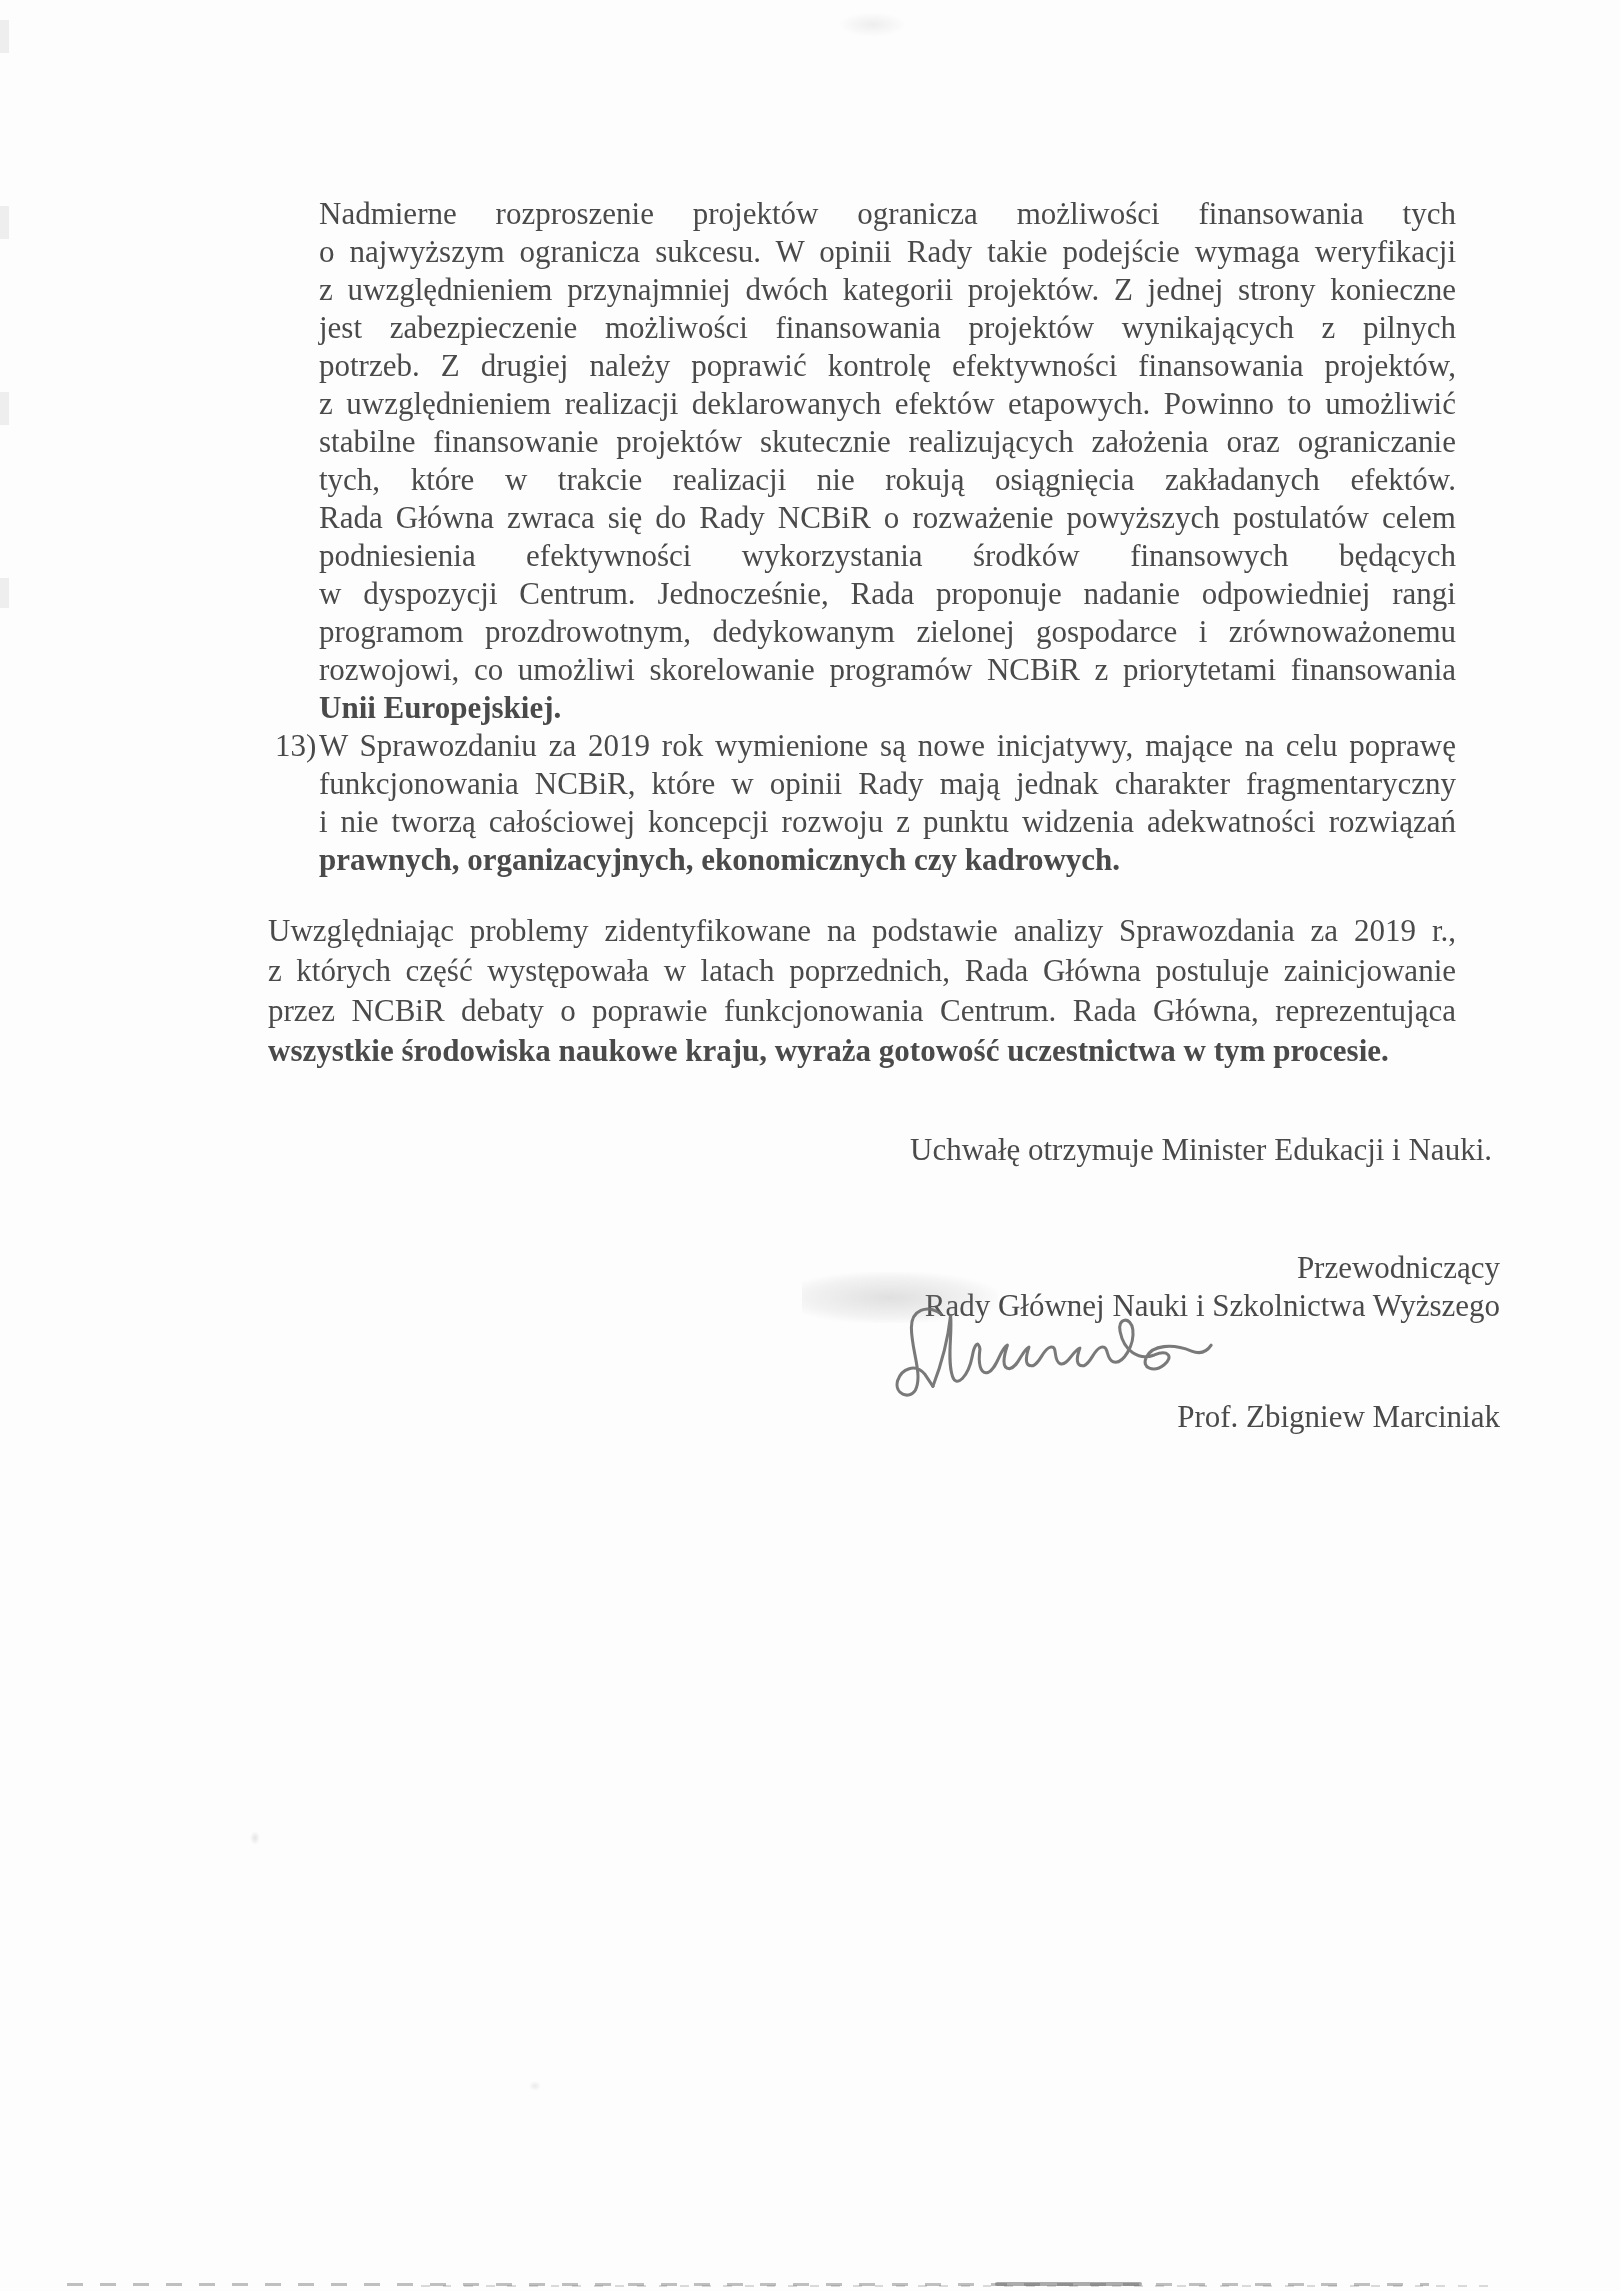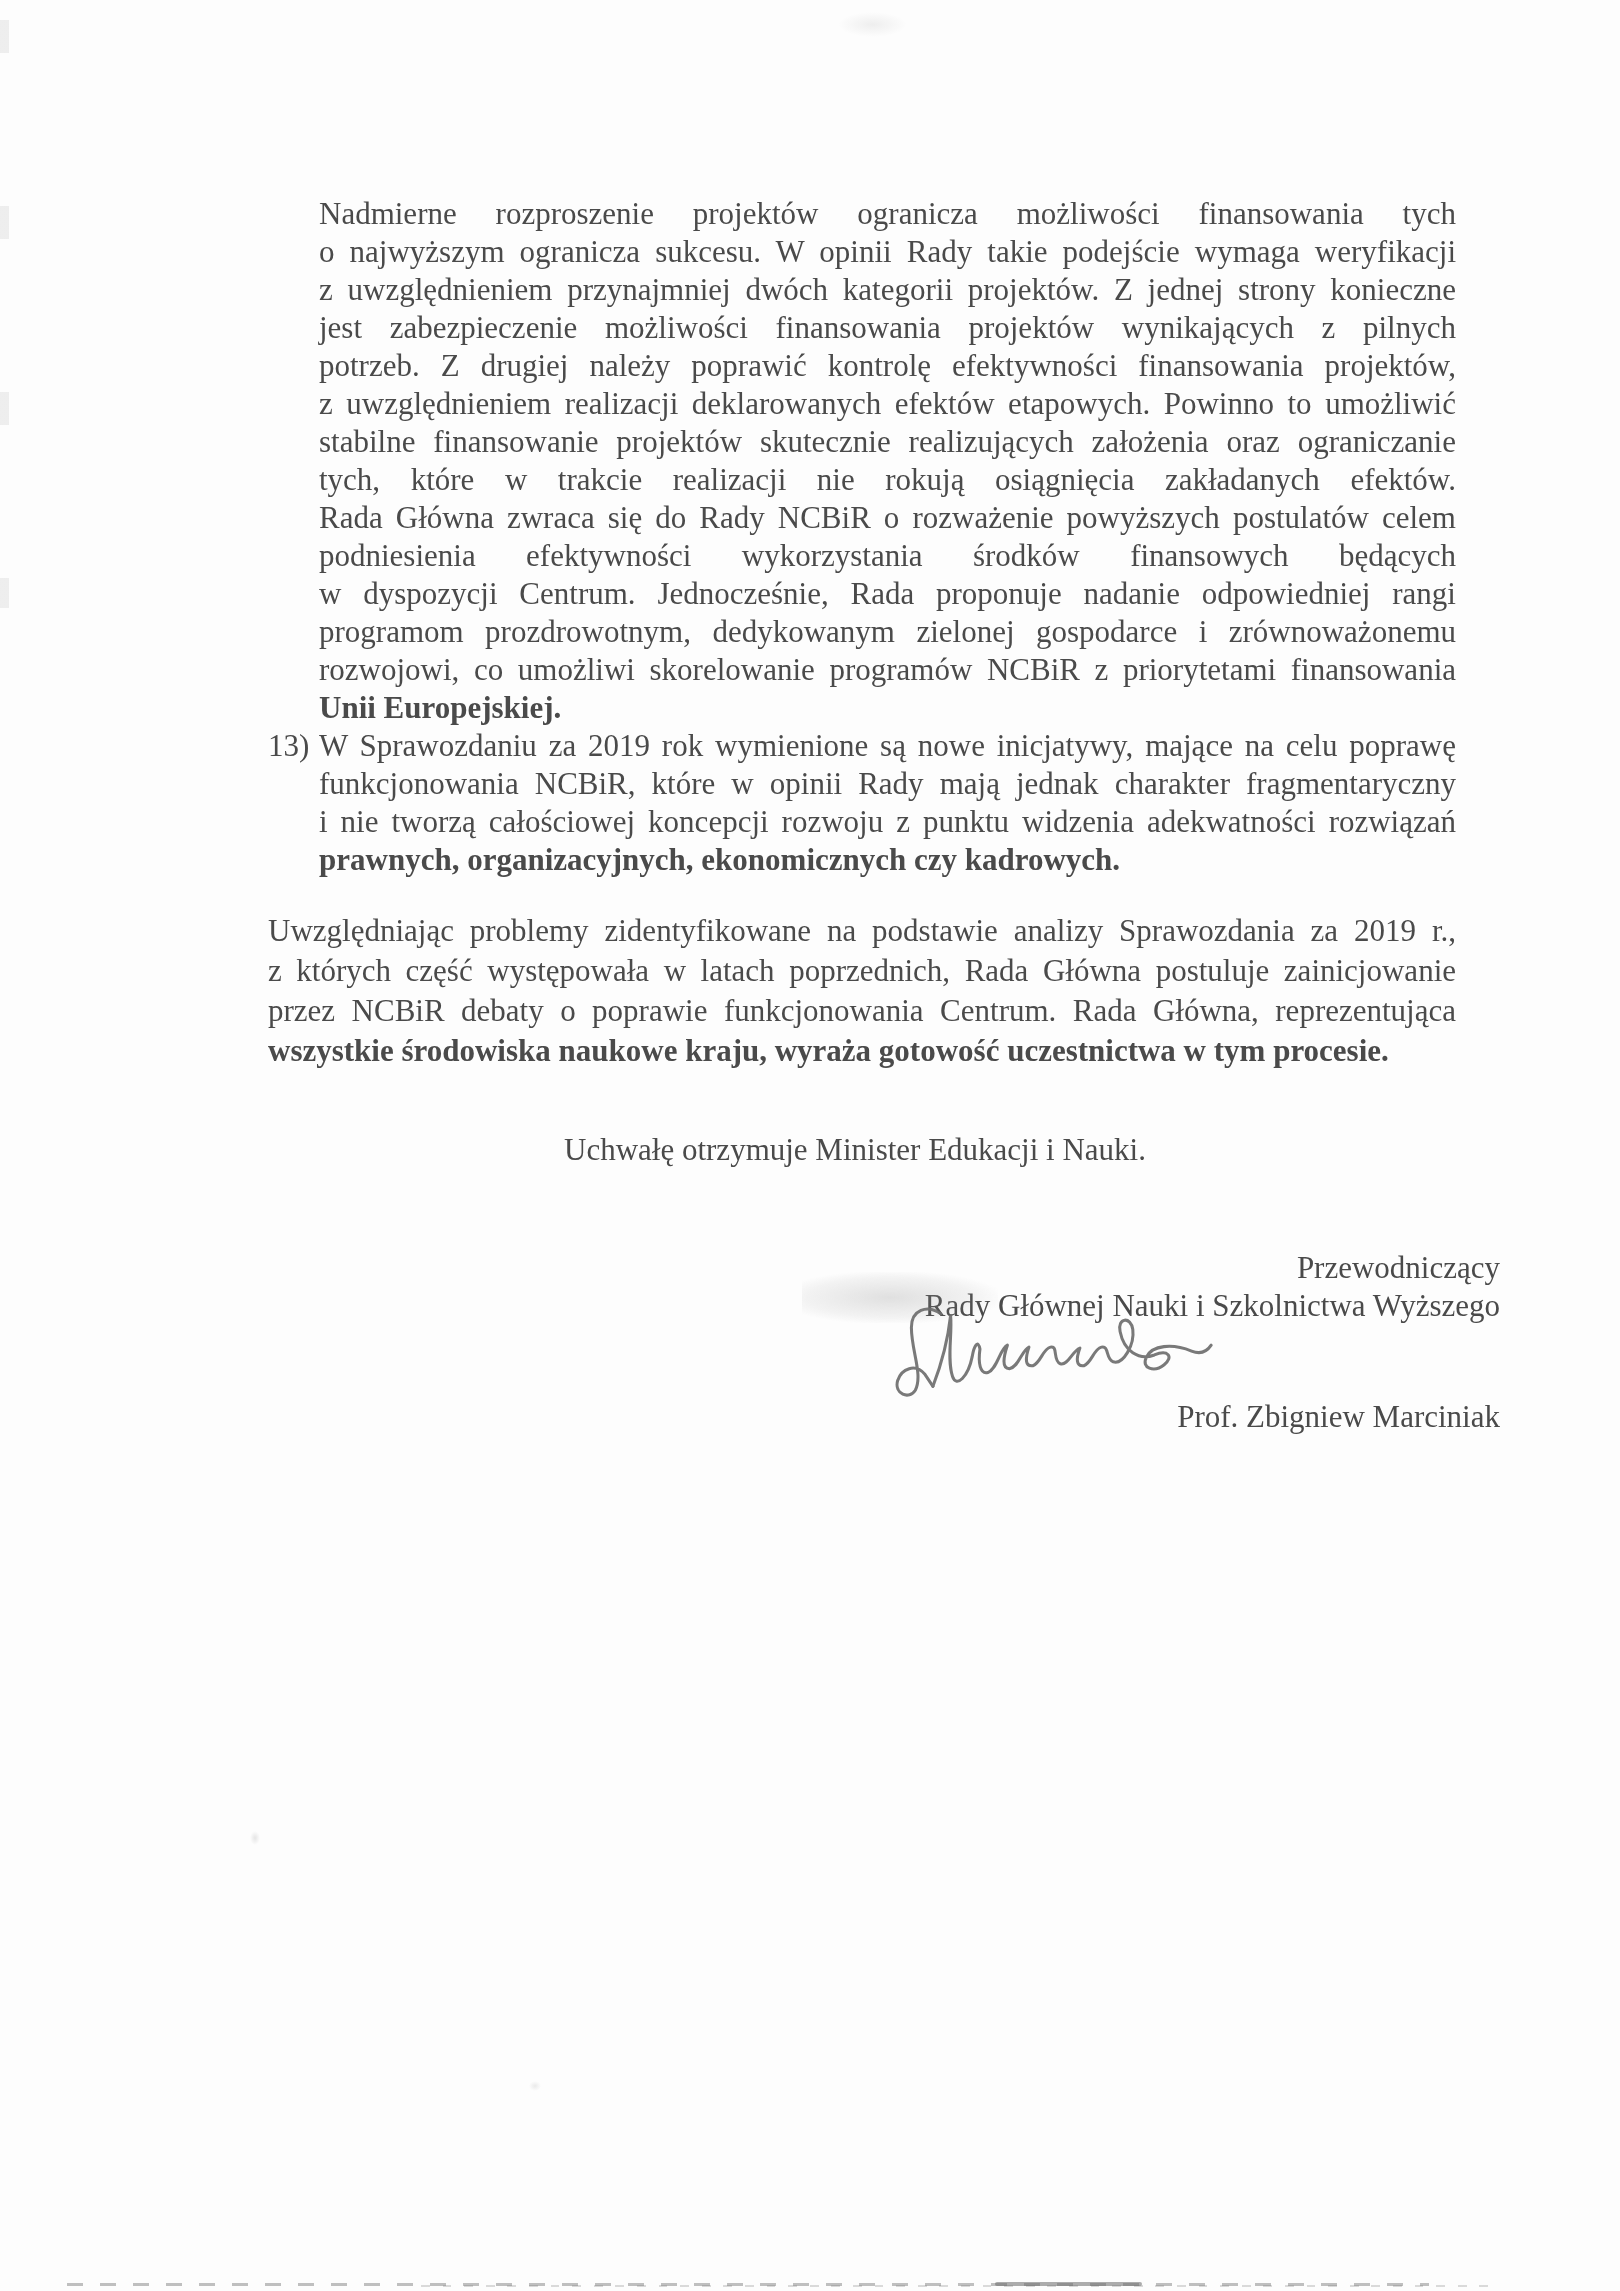--- a/index.html
+++ b/index.html
@@ -20,30 +20,30 @@
     color:#4a4a4a;
   }
   
   .list-block {
     position:absolute; left:228px; top:195px; width:1188px;
   }
   .hang { margin-left:51px; }
   .jline { text-align:justify; text-align-last:justify; }
   .jline.last { text-align-last:left;font-weight:bold; }
   .list-item { position:relative; }
-  .item-marker { position:absolute; left:0; top:0; }
+  .item-marker { position:absolute; left:7px; top:0; }
   
   .summary-par {
     position:absolute; left:228px; top:911px; width:1188px;
     line-height:40px;
   }
   
   .closing-line {
     position:absolute; left:178px; top:1131px; width:1274px;
-    text-align:center;
+    text-align:right;
   }
   
   .sig-line { position:absolute; left:676px; width:784px; text-align:right; }
   .sig-role { top:1249px; }
   .sig-org  { top:1287px; }
   .sig-name { top:1398px; }
   .sig-scribble {
     position:absolute; left:882px; top:1300px; width:338px; height:106px;
   }
   .sig-smudge {

